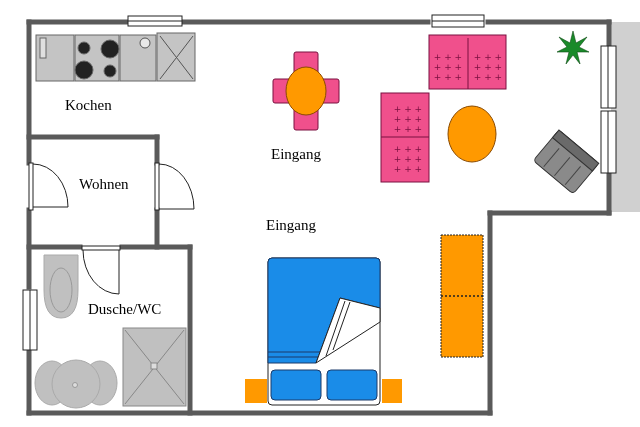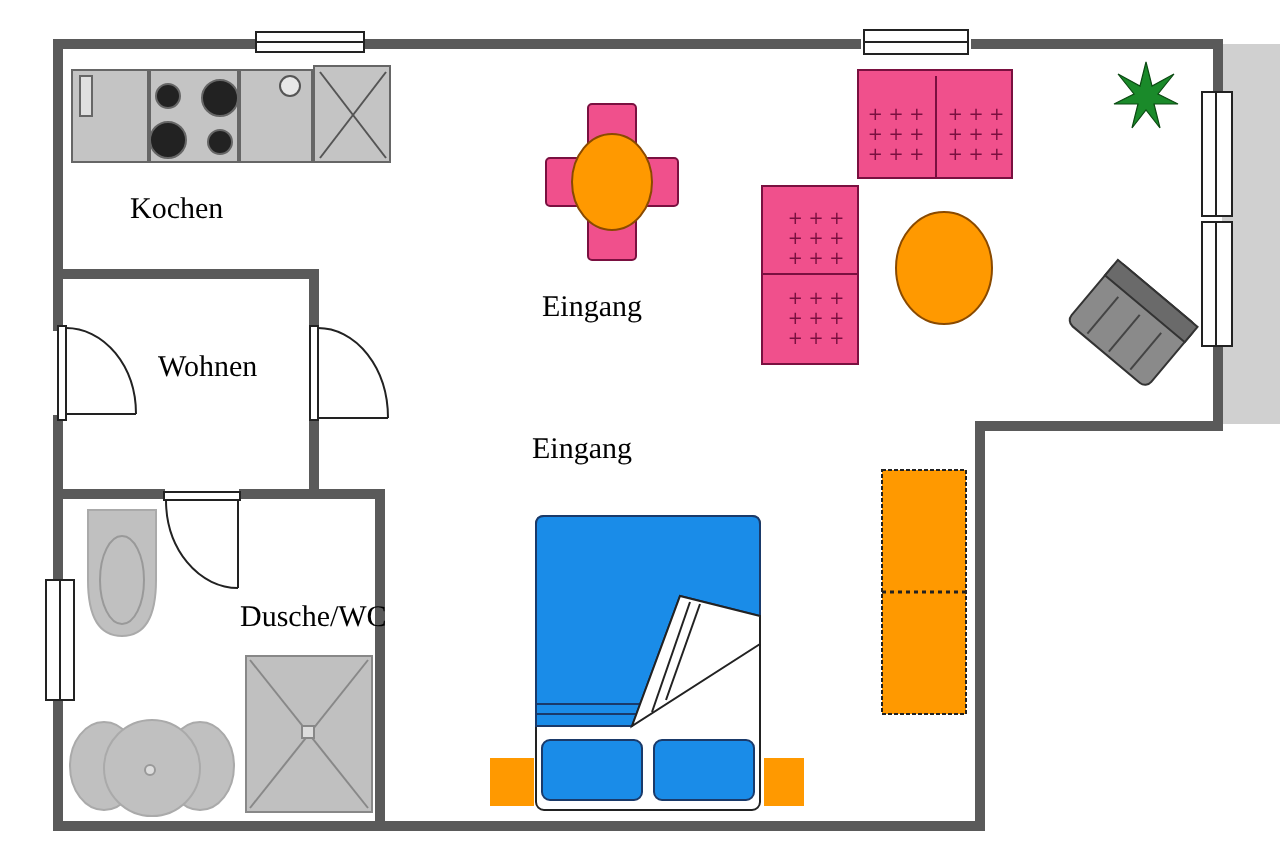--- a/index.html
+++ b/index.html
@@ -163,13 +163,13 @@
     <line x1="125" y1="330" x2="184" y2="404" stroke="#888"></line>
     <line x1="184" y1="330" x2="125" y2="404" stroke="#888"></line>
     <rect x="151" y="363" width="6" height="6" fill="#ddd" stroke="#888"></rect>
   </g>
 </svg>
 
 <div class="room-label" style="left:65px; top:97px;">Kochen</div>
 <div class="room-label" style="left:271px; top:146px;">Eingang</div>
 <div class="room-label" style="left:79px; top:176px;">Wohnen</div>
 <div class="room-label" style="left:266px; top:217px;">Eingang</div>
-<div class="room-label" style="left:88px; top:301px;margin-left:32px;">Dusche/WC</div>
+<div class="room-label" style="left:88px; top:301px;">Dusche/WC</div>
 
 </body></html>

